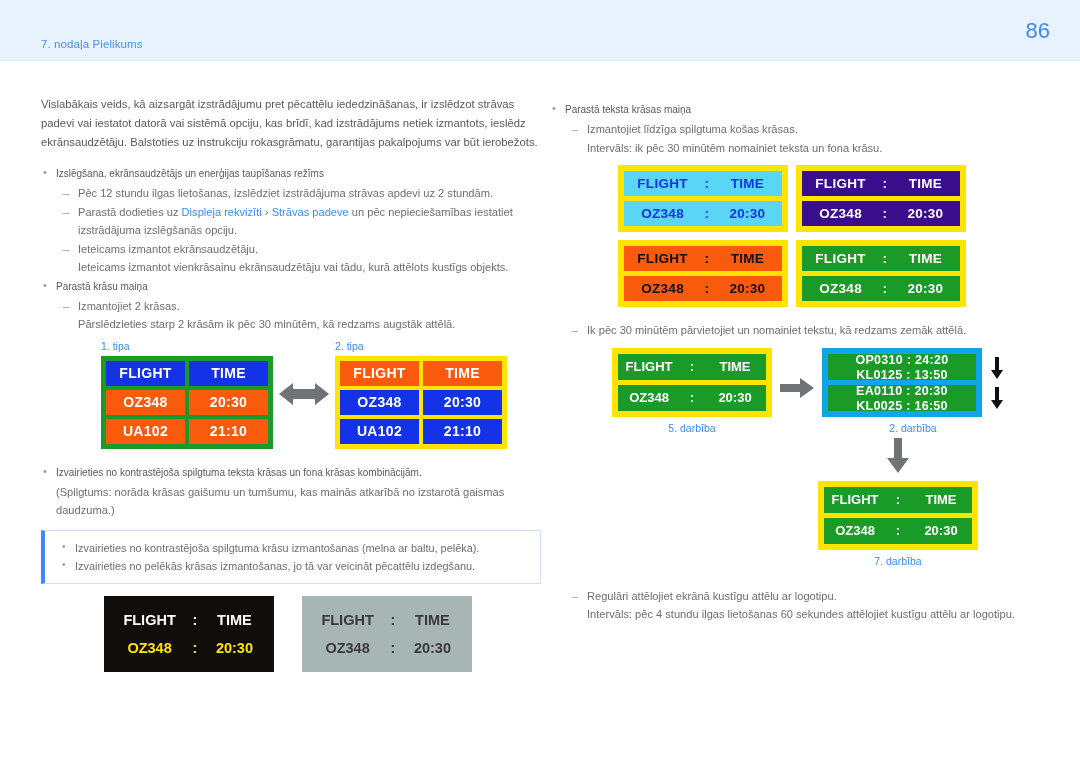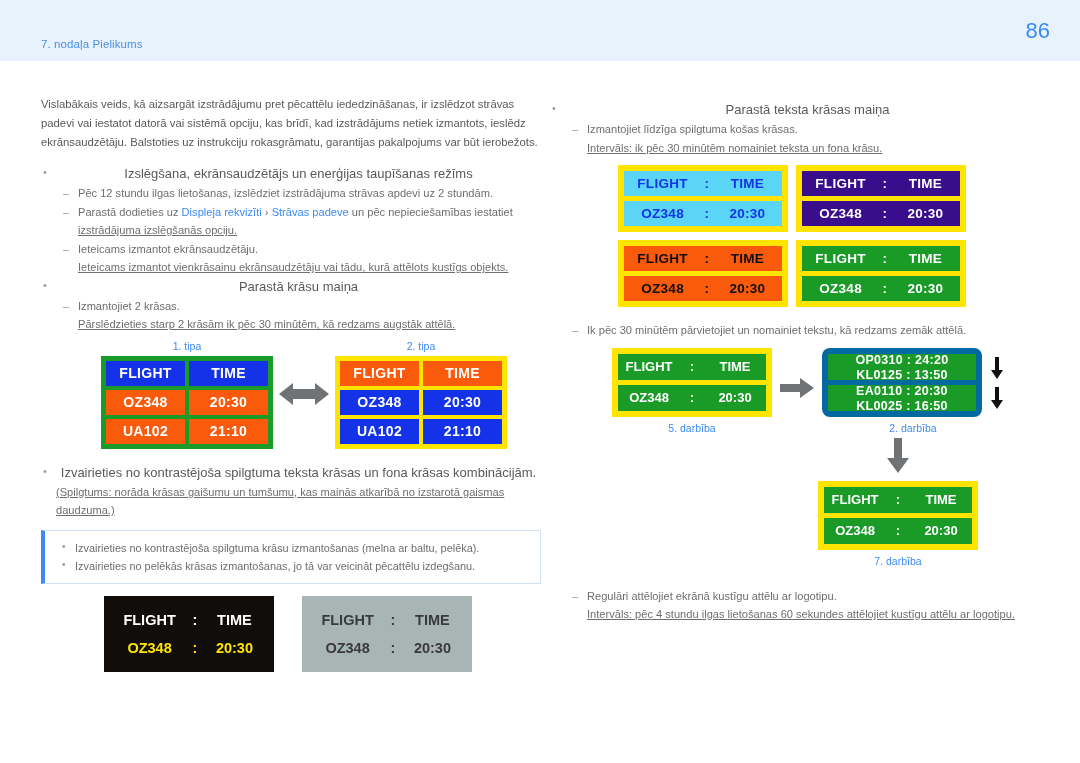--- a/index.html
+++ b/index.html
@@ -29,54 +29,54 @@
 
   h1.page-title {
     font-size:15.5px; color:#3d8bf2; font-weight:bold;
     margin:0 0 13px 0; letter-spacing:.1px;
   }
   p.intro {
     font-size:11.3px; line-height:19px; color:#58595b; margin:0 0 12px 0;
   }
   ul { list-style:none; margin:0; padding:0; }
   li.b1 {
-    font-size:13px; line-height:19px; color:#58595b;
-    padding-left:15px; position:relative; margin-bottom:1px;text-align:center;
+    font-size:10px; line-height:19px; color:#58595b;
+    padding-left:15px; position:relative; margin-bottom:1px;
   }
   li.b1::before {
     content:"•"; position:absolute; left:2px; top:-1px; color:#9a9a9a; font-size:11px;
   }
   li.b2 {
     font-size:11.1px; line-height:18.5px; color:#6d6e71;
     padding-left:37px; position:relative;
   }
   li.b2::before {
     content:"–"; position:absolute; left:22px; top:0; color:#9a9a9a;
   }
-  .cont { font-size:11.1px; line-height:18.5px; color:#6d6e71; padding-left:37px;text-decoration:underline; }
+  .cont { font-size:11.1px; line-height:18.5px; color:#6d6e71; padding-left:37px; }
   .link { color:#3d8bf2; }
   .sep { color:#6d6e71; }
 
   .note-box {
     border:1px solid #cfe0f5; border-left:4px solid #3d8bf2;
     padding:8px 10px 8px 14px; margin-top:10px; background:#fff;
   }
   .note-box li {
     font-size:10.9px; line-height:18px; color:#6d6e71;
     padding-left:16px; position:relative;
   }
   .note-box li::before {
     content:"•"; position:absolute; left:3px; top:-1px; color:#9a9a9a; font-size:10px;
   }
 
   
   .type-row { display:flex; align-items:center; margin-top:6px; }
   .type-block { width:172px; }
   .type-cap {
-    text-align:center; font-size:10.5px; color:#3d8bf2; margin-bottom:4px;
+    font-size:10.5px; color:#3d8bf2; margin-bottom:4px;
   }
   .board-grid {
     padding:5px; display:grid; grid-template-columns:1fr 1fr; gap:4px;
   }
   .board-grid .cell {
     height:25px; display:flex; align-items:center; justify-content:center;
     color:#fff; font-weight:bold; font-size:14px; letter-spacing:.3px;
     font-family:"Liberation Sans", sans-serif;
   }
   .arrow-lr {
@@ -296,21 +296,21 @@
           </div>
         <div class="step-cap">5. darbība</div>
       </div>
       <div class="arrow-right-wrap">
         <svg width="34" height="20" viewBox="0 0 34 20">
           <polygon points="0,6 20,6 20,0 34,10 20,20 20,14 0,14" fill="#6f7375"></polygon>
         </svg>
       </div>
       <div class="step">
         <div style="display:flex;align-items:center;">
-          <div class="scrollboard" id="step2board" style="background:#0369a1;border-radius:8px;">
+          <div class="scrollboard" id="step2board" style="background:#0ea5e9;">
               <div class="scrollrow" style="background: rgb(26, 155, 40); margin-bottom: 5px;">
                 <div class="inner" style="top: -1px;">
                   <div>OP0310 : 24:20</div>
                   <div>KL0125 : 13:50</div>
                 </div>
               </div>
               <div class="scrollrow" style="background: rgb(26, 155, 40); margin-bottom: 0px;">
                 <div class="inner" style="top: -1px;">
                   <div>EA0110 : 20:30</div>
                   <div>KL0025 : 16:50</div>

